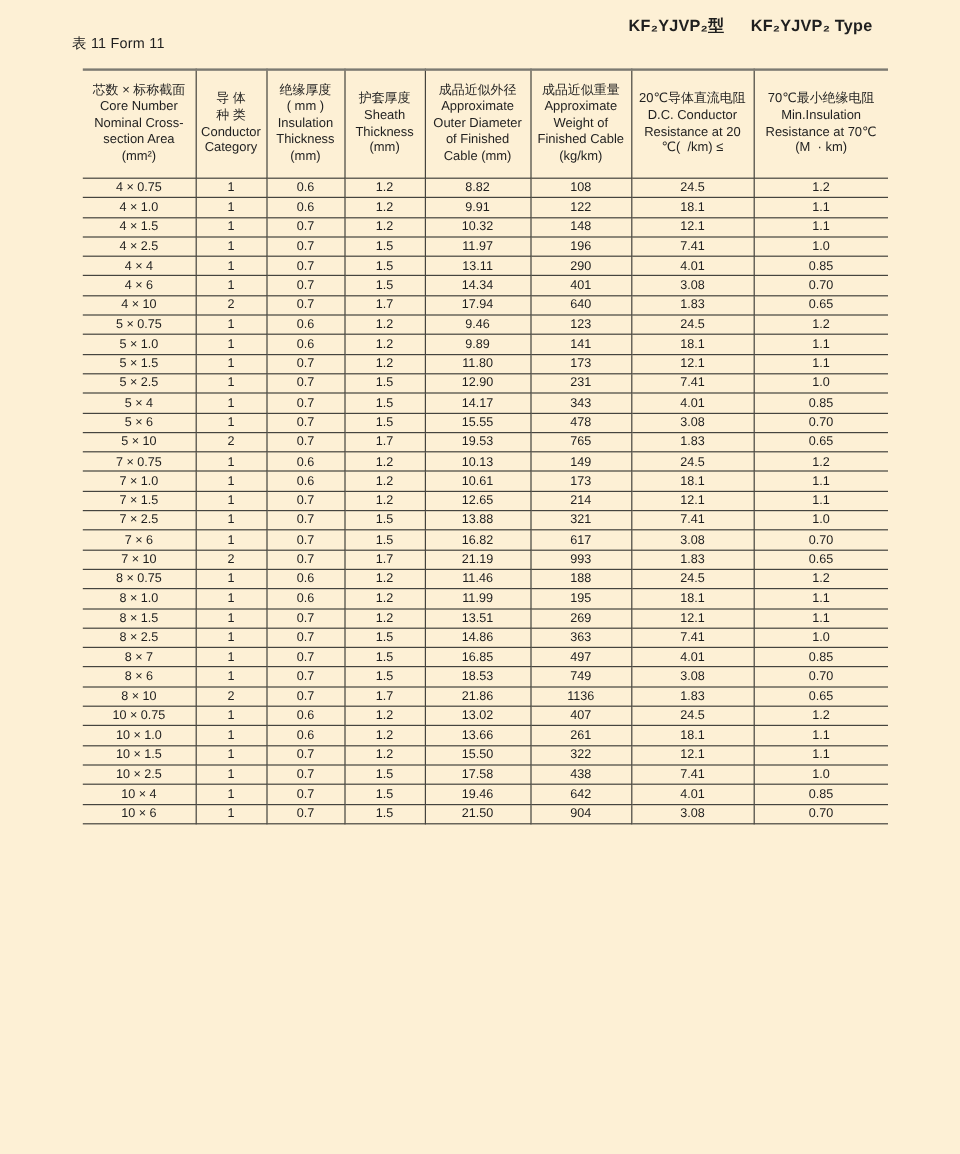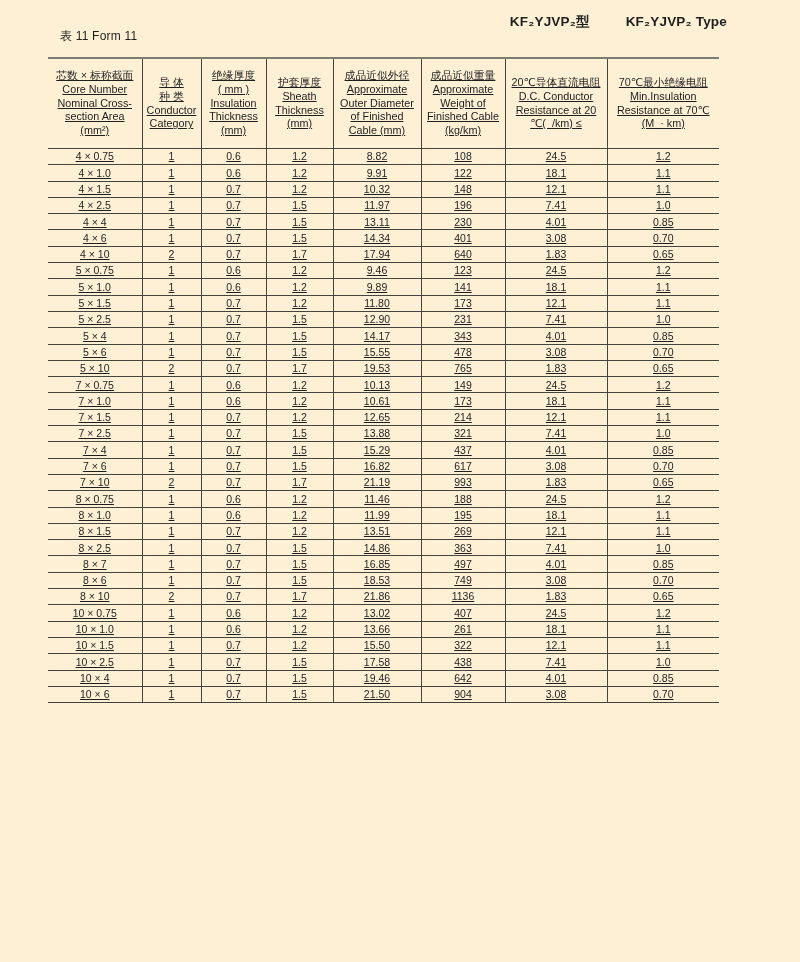--- a/index.html
+++ b/index.html
@@ -24,30 +24,29 @@
   }
   .page-title {
     position: absolute;
     top: 13px;
     right: 73px;
     font-size: 13.5px;
     font-weight: bold;
     letter-spacing: 0.2px;
     white-space: nowrap;
   }
-  .page-title .title-en { margin-left: 32px; }
+  .page-title .title-en { margin-left: 18px; }
   table.spec {
     position: absolute;
-    left: 48px;
+    left: 69px;
     top: 57px;
     width: 671px;
     border-collapse: collapse;
     table-layout: fixed;
     border-top: 2.5px solid #7D7B72;
-    text-decoration: underline;
   }
   table.spec th, table.spec td {
     border: 1px solid #45443E;
     text-align: center;
     vertical-align: middle;
     padding: 0;
     overflow: hidden;
   }
   table.spec th:first-child, table.spec td:first-child { border-left: none; }
   table.spec th:last-child,  table.spec td:last-child  { border-right: none; margin-top: 41px; }
@@ -168,21 +167,21 @@
           <td>196</td>
           <td>7.41</td>
           <td>1.0</td>
         </tr>
         <tr>
           <td>4 × 4</td>
           <td>1</td>
           <td>0.7</td>
           <td>1.5</td>
           <td>13.11</td>
-          <td>230</td>
+          <td>290</td>
           <td>4.01</td>
           <td>0.85</td>
         </tr>
         <tr>
           <td>4 × 6</td>
           <td>1</td>
           <td>0.7</td>
           <td>1.5</td>
           <td>14.34</td>
           <td>401</td>
@@ -303,30 +302,20 @@
           <td>7 × 2.5</td>
           <td>1</td>
           <td>0.7</td>
           <td>1.5</td>
           <td>13.88</td>
           <td>321</td>
           <td>7.41</td>
           <td>1.0</td>
         </tr>
         <tr>
-          <td>7 × 4</td>
-          <td>1</td>
-          <td>0.7</td>
-          <td>1.5</td>
-          <td>15.29</td>
-          <td>437</td>
-          <td>4.01</td>
-          <td>0.85</td>
-        </tr>
-        <tr>
           <td>7 × 6</td>
           <td>1</td>
           <td>0.7</td>
           <td>1.5</td>
           <td>16.82</td>
           <td>617</td>
           <td>3.08</td>
           <td>0.70</td>
         </tr>
         <tr>

